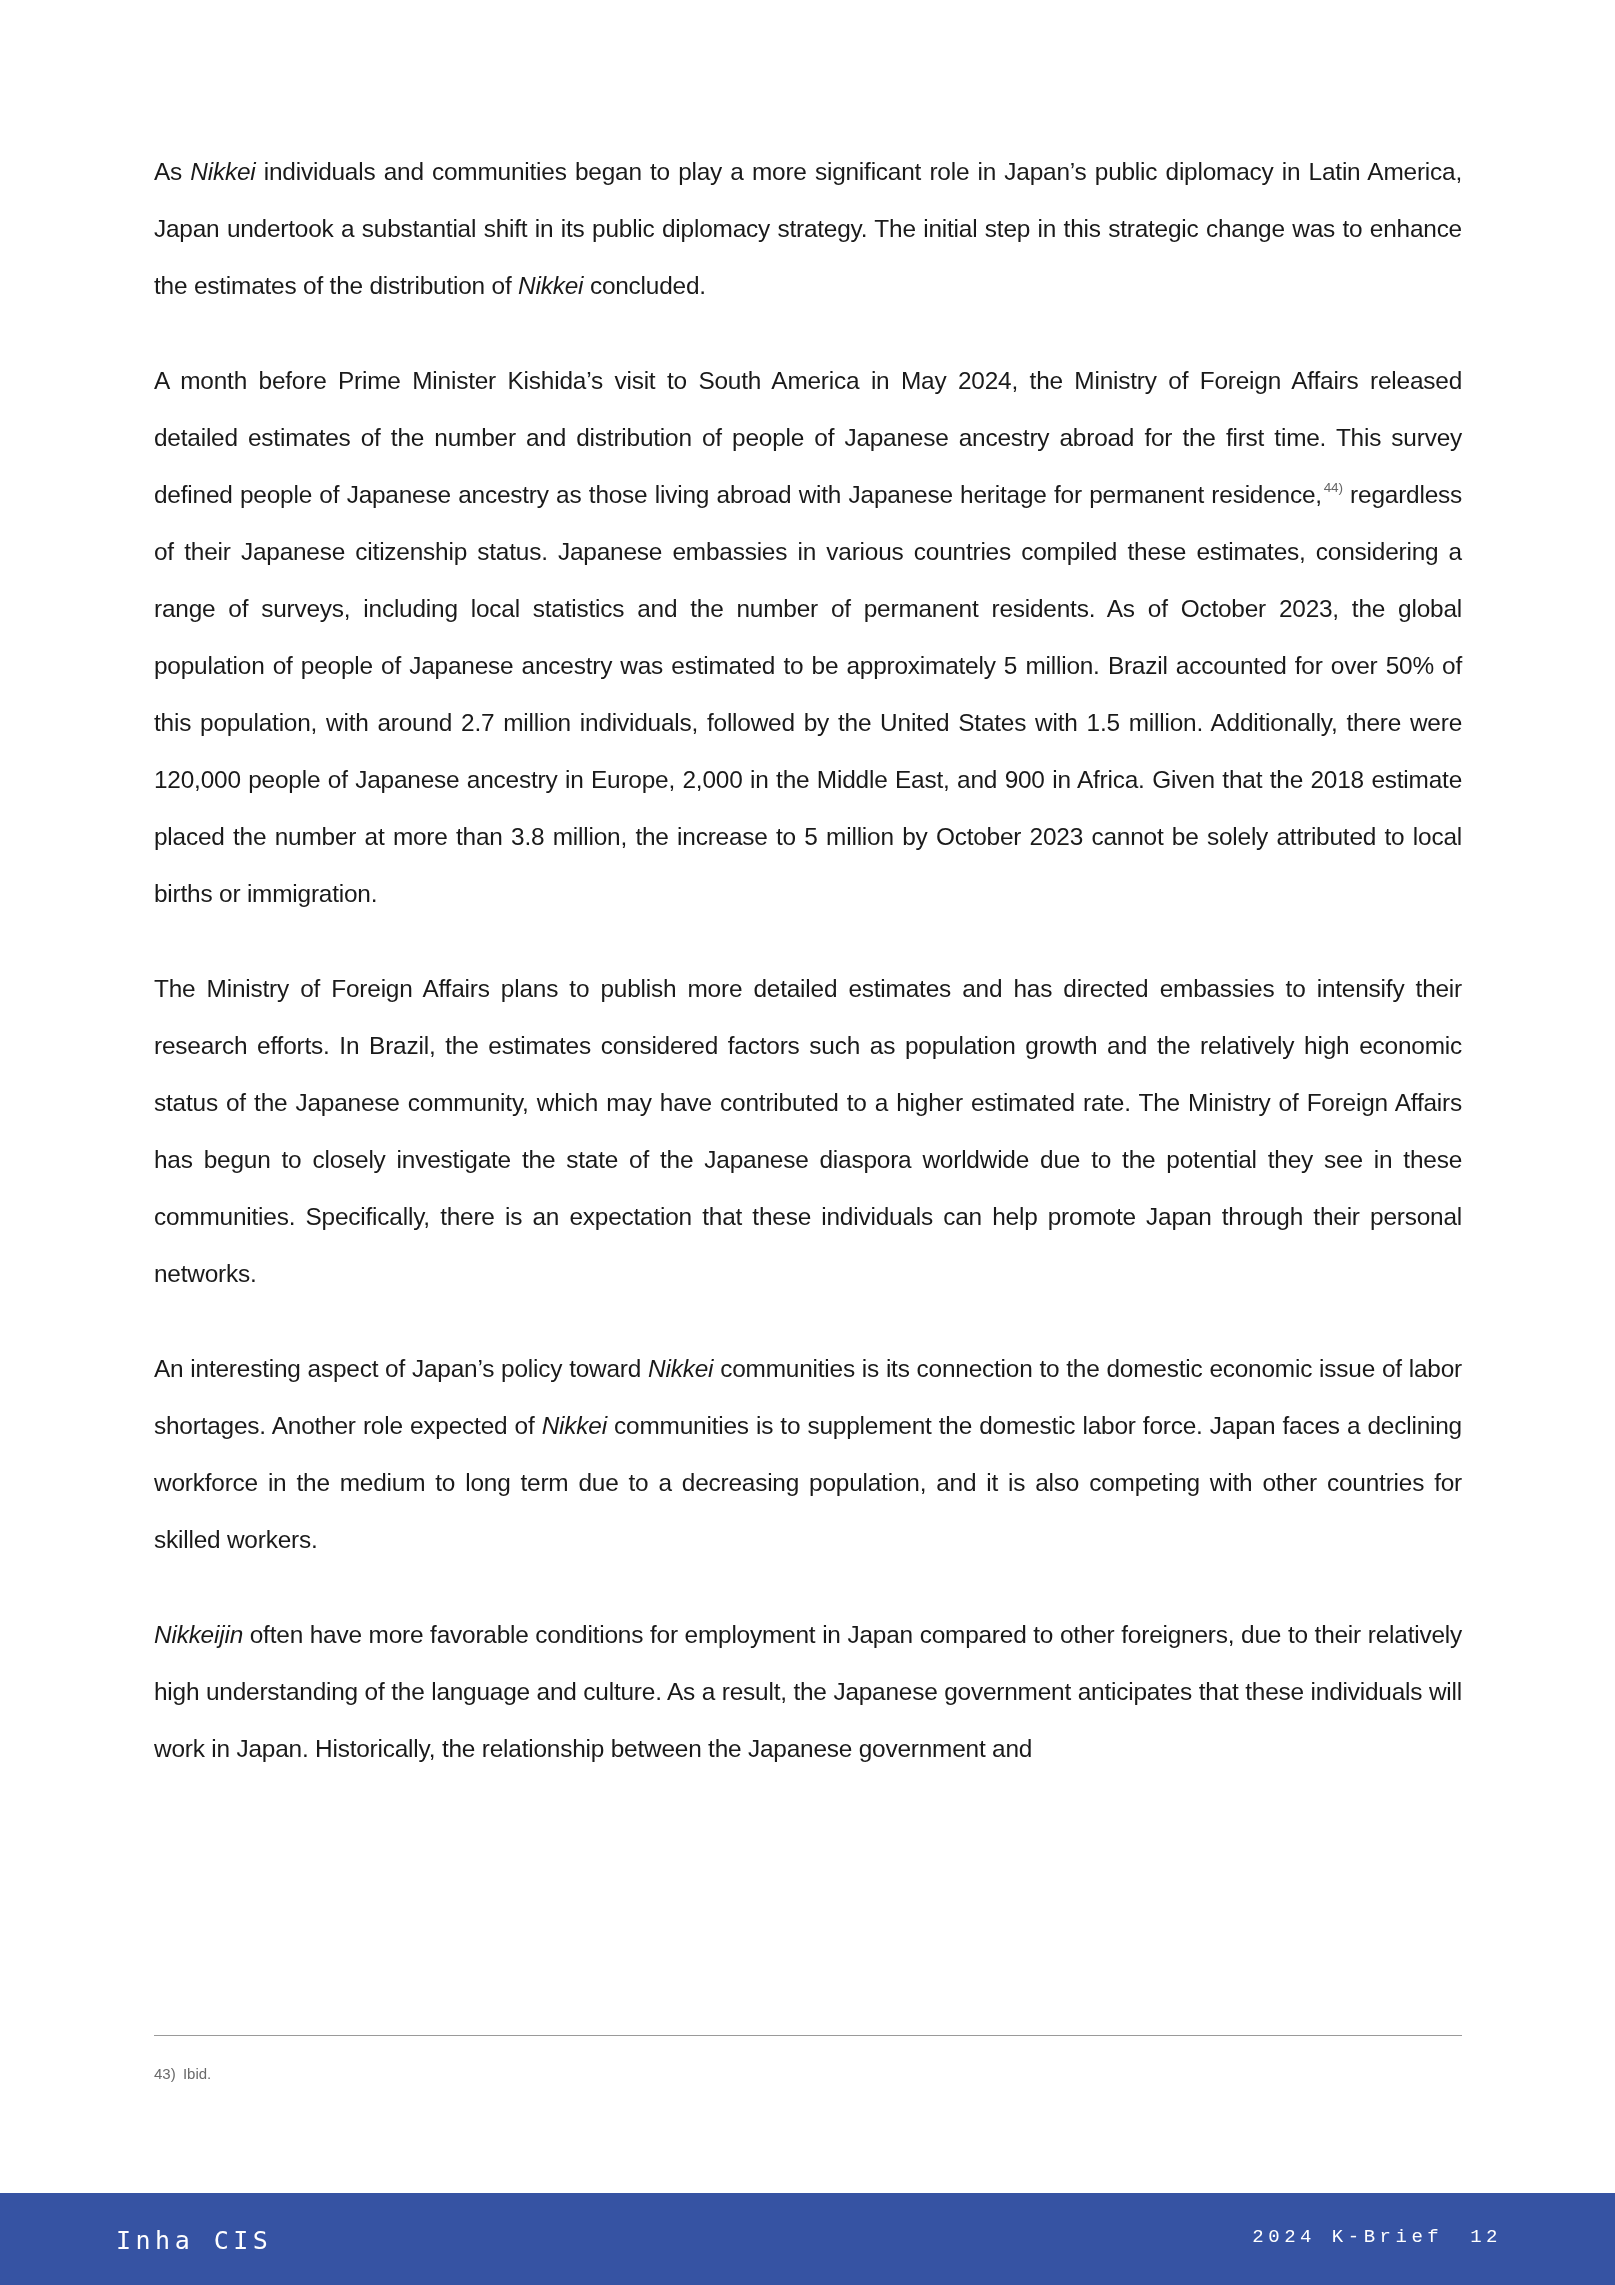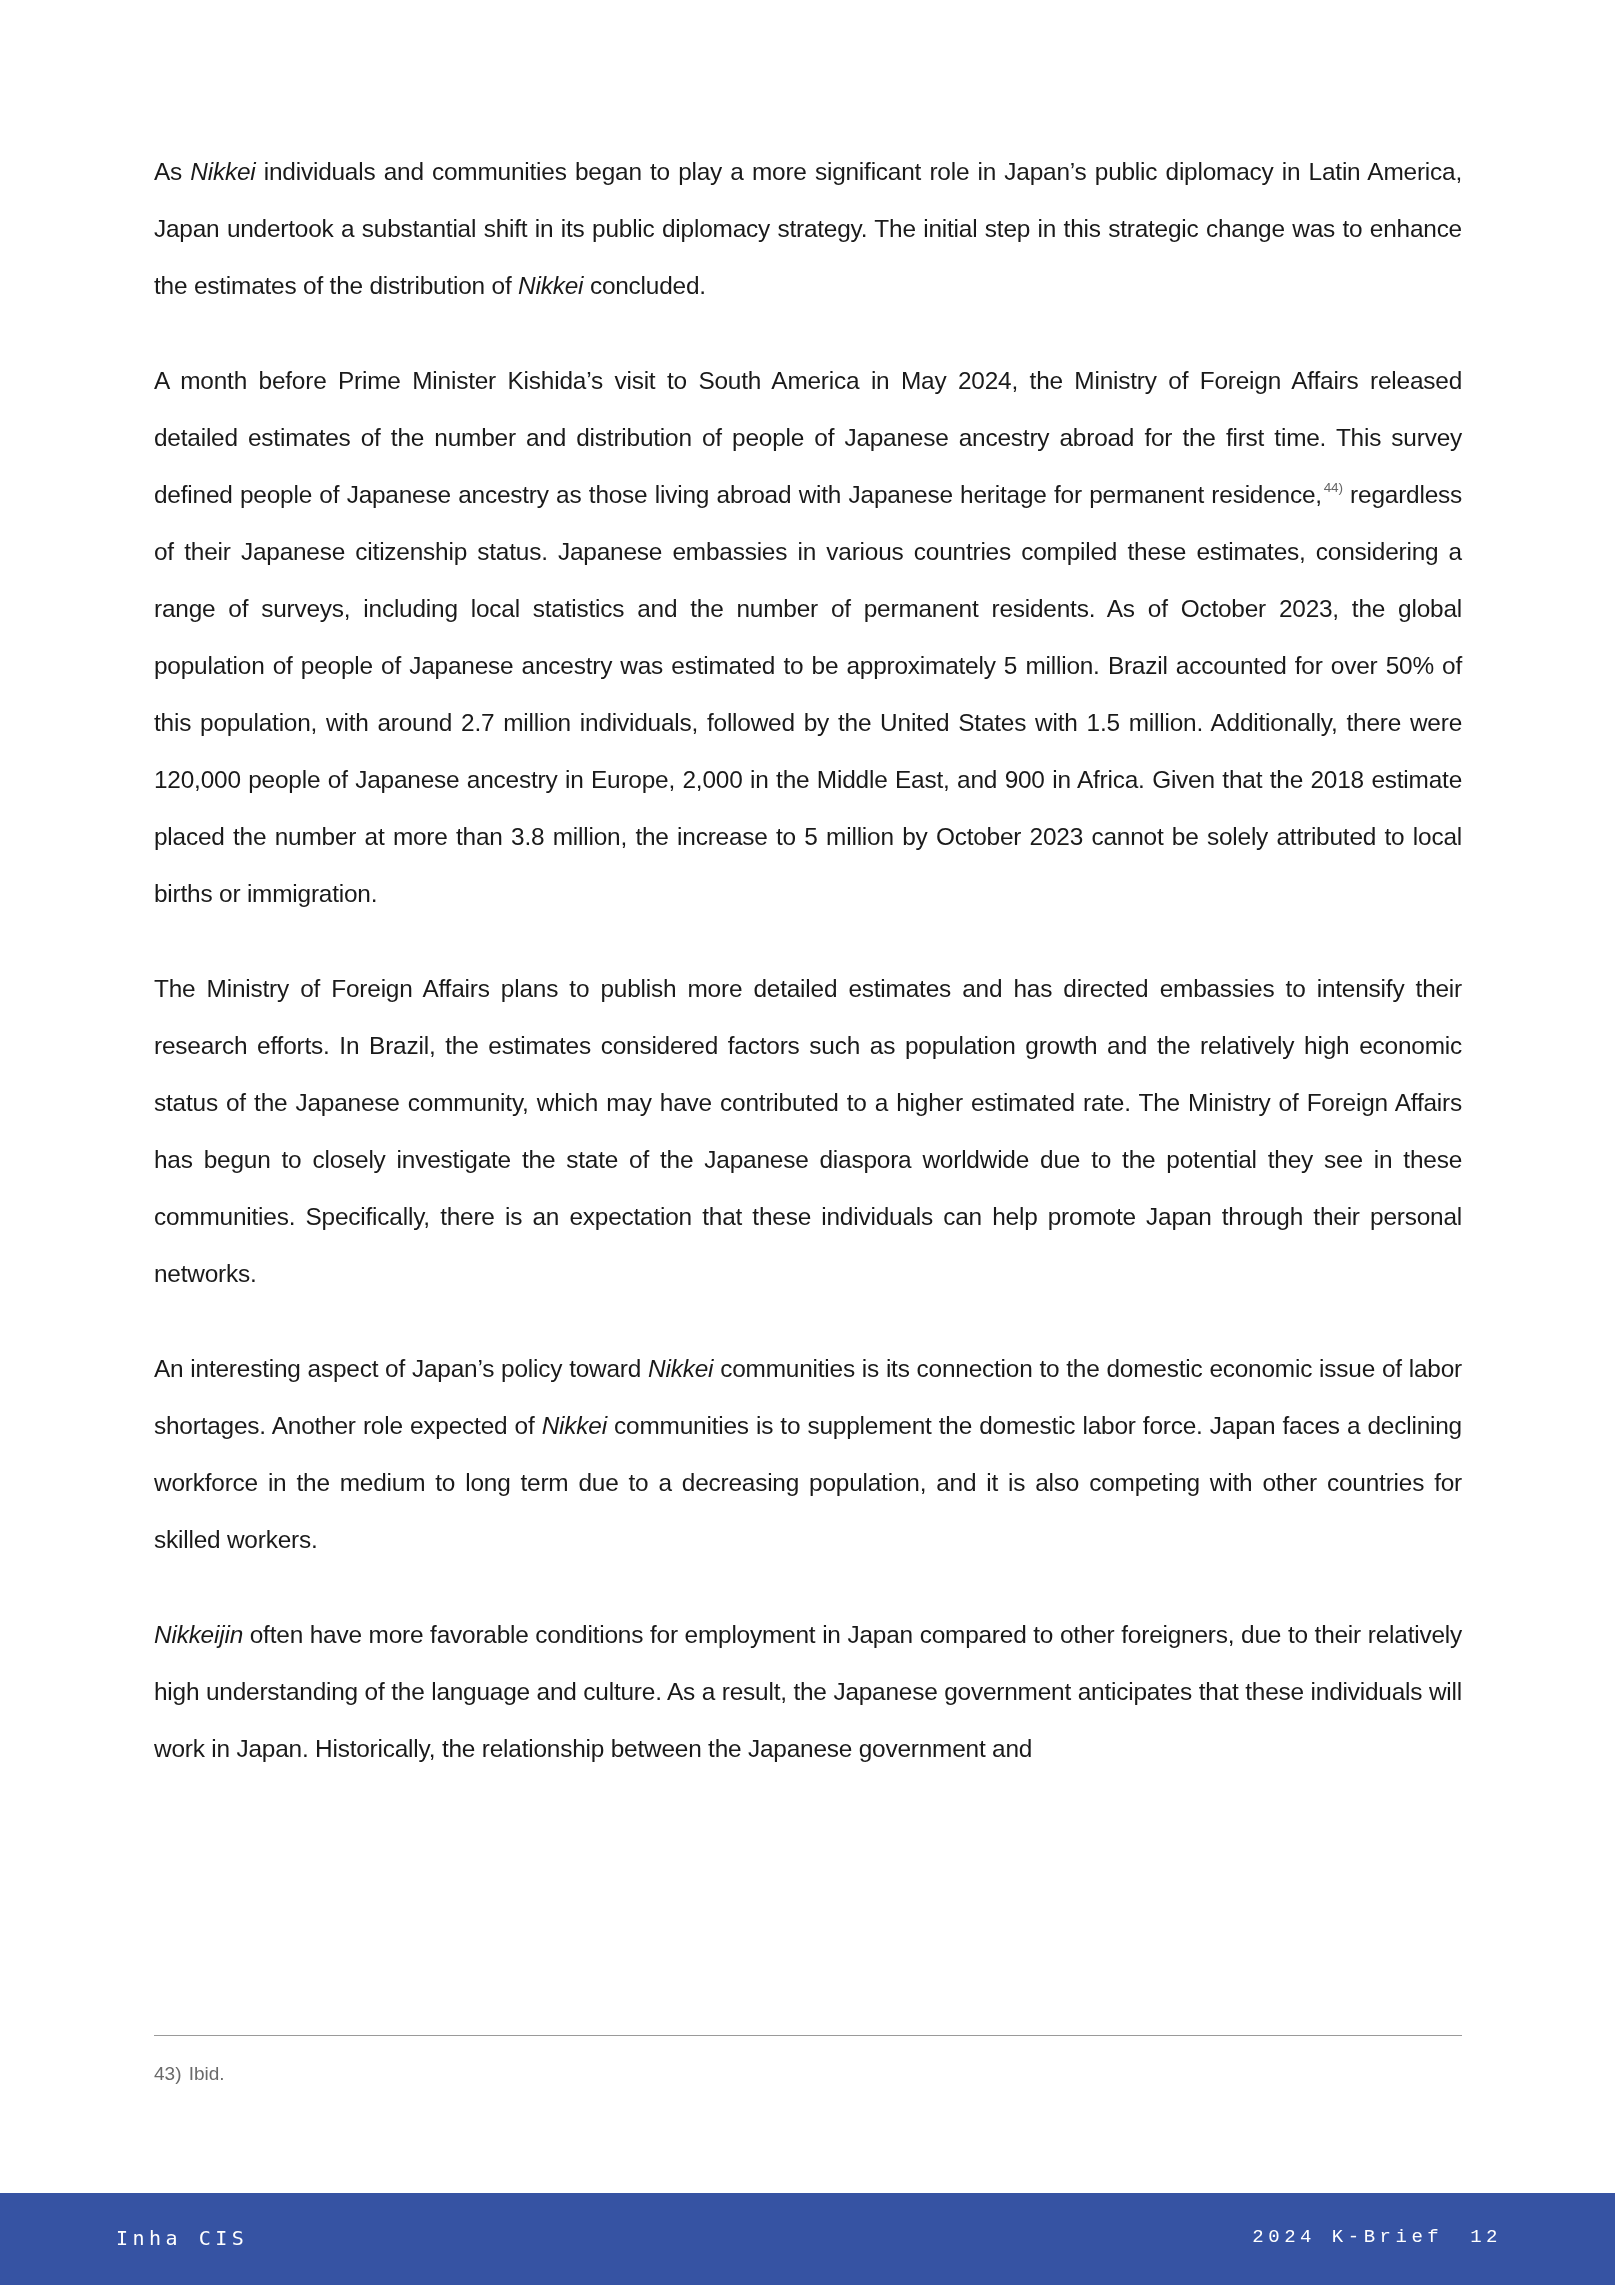--- a/index.html
+++ b/index.html
@@ -39,40 +39,40 @@
       top: 2035px;
       width: 1308px;
       height: 0;
       border-top: 1.8px solid #9a9a9a;
     }
     .footnotes {
       position: absolute;
       left: 154px;
       top: 2059px;
       width: 1308px;
-      font-size: 19px;
+      font-size: 15px;
       line-height: 29px;
       color: #6a6a6a;
     }
     .footnote .num { margin-right: 7.2px; }
     .footer-bar {
       position: absolute;
       left: 0;
       top: 2193px;
       width: 1616px;
       height: 92px;
       background: #3653a3;
       color: #ffffff;
     }
     .footer-left {
       position: absolute;
       left: 116px;
       top: 33px;
       font-family: "DejaVu Sans Mono", monospace;
-      font-size: 20px;
+      font-size: 25px;
       letter-spacing: 4.5px;
     }
     .footer-right {
       position: absolute;
       right: 114px;
       top: 33px;
       font-family: Liberation Mono, monospace;
       font-size: 19px;
       letter-spacing: 4.5px;
     }

